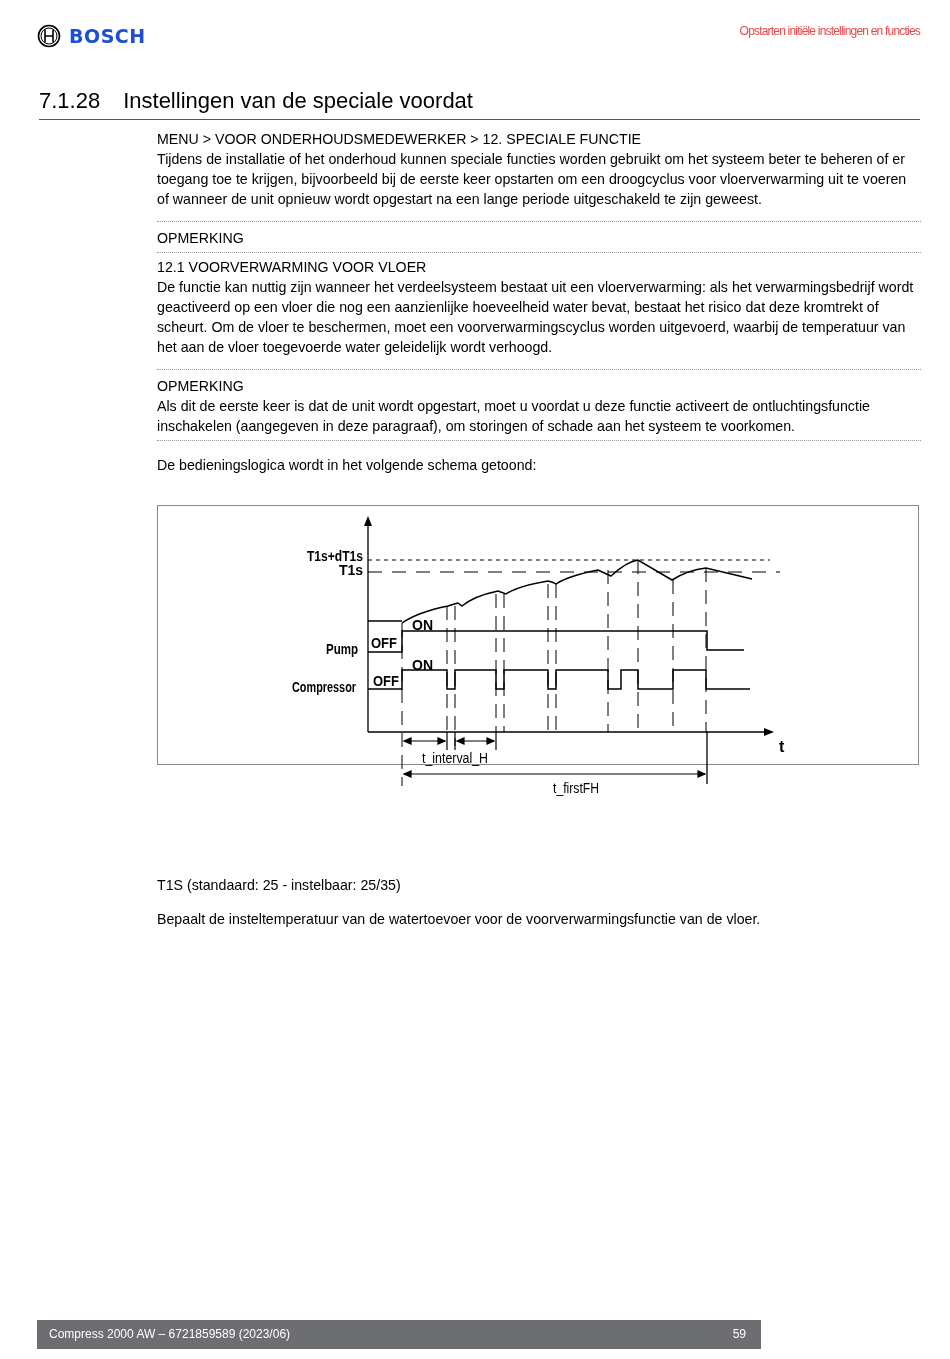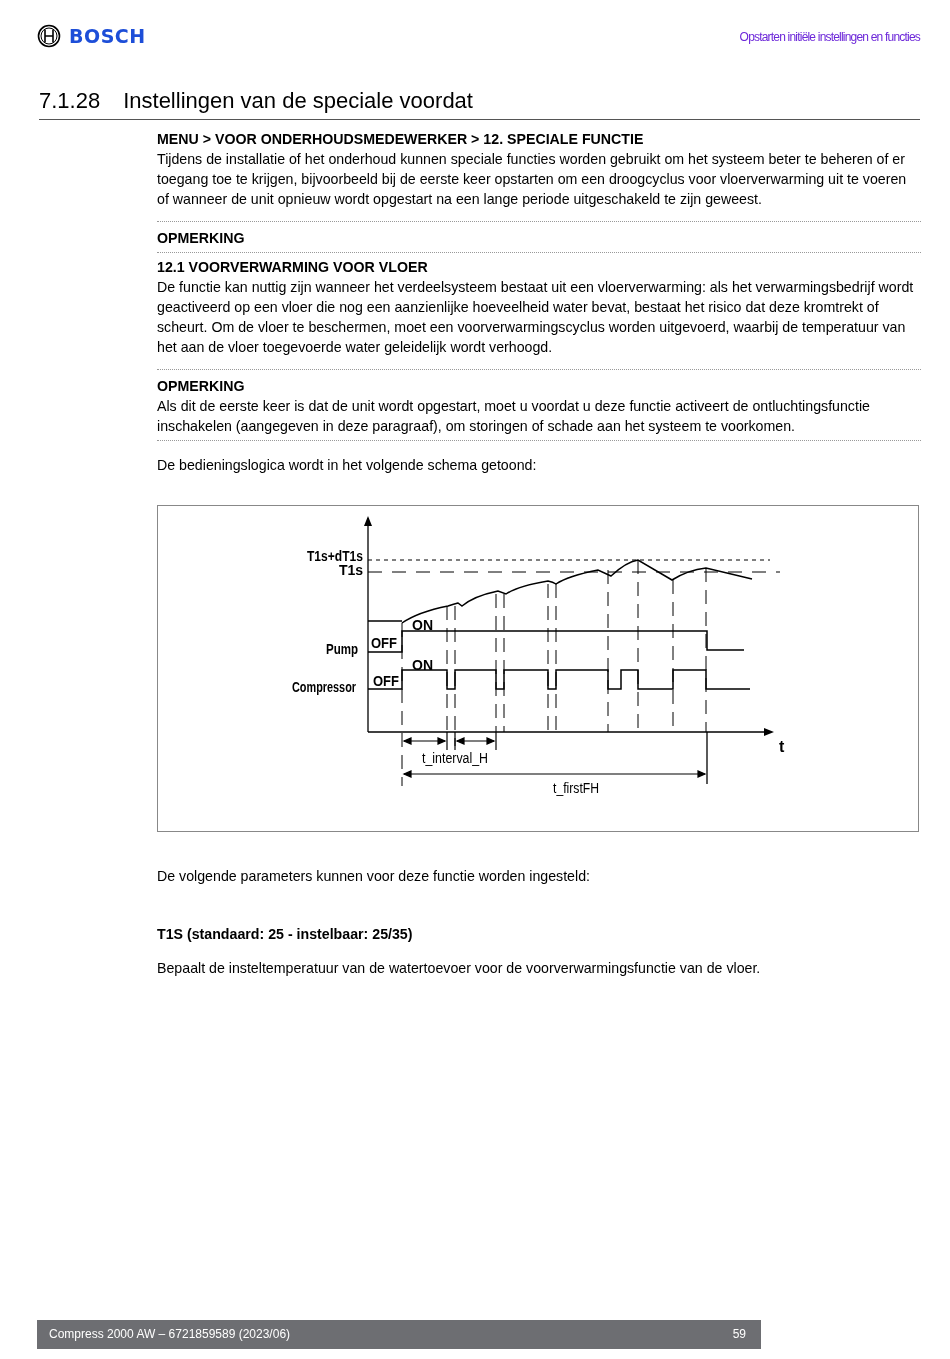--- a/index.html
+++ b/index.html
@@ -1,31 +1,31 @@
 <!DOCTYPE html>
 <html><head>
 <meta charset="utf-8">
 <style>
   html, body { margin: 0; padding: 0; background: #ffffff; }
   body { width: 950px; height: 1359px; position: relative; overflow: hidden;
          font-family: "Liberation Sans", sans-serif; color: #000; }
   .brand { position: absolute; left: 37px; top: 24px; display: flex; align-items: center; gap: 8px; }
   .brand-logo { width: 24px; height: 24px; }
   .brand-name { font-family: "DejaVu Sans", sans-serif; font-weight: bold; font-size: 19px; letter-spacing: 0.5px; color: #1d4ed8; }
-  .header-right { position: absolute; right: 30px; top: 30px; font-size: 12px; letter-spacing: -0.8px; color: #6d28d9; }
+  .header-right { position: absolute; right: 30px; top: 24px; font-size: 12px; letter-spacing: -0.8px; color: #ef4444; }
   .section-title { position: absolute; left: 39px; top: 88px; font-size: 22px; color: #000; }
   .section-title .num { margin-right: 23px; }
   .title-rule { position: absolute; left: 39px; top: 119px; width: 881px; height: 1px; background: #555; }
   .content { position: absolute; left: 157px; top: 129px; width: 764px; font-size: 14.2px; line-height: 20px; }
   .content p { margin: 0; }
-  .bold { font-weight: bold; }
+  .bold { font-weight: normal; }
   .dotted { border-top: 1px dotted #999; height: 0; }
   .gap-s { height: 6px; }
   .gap-m { height: 12px; }
-  .diagram-box { position: absolute; left: 157px; top: 505px; width: 762px; height: 327px; border: 1px solid #888; box-sizing: border-box; text-align: center; }
+  .diagram-box { position: absolute; left: 157px; top: 505px; width: 762px; height: 260px; border: 1px solid #888; box-sizing: border-box; text-align: center; }
   .diagram-box svg { position: absolute; left: 0; top: 0; }
   .dtext { font-family: "Liberation Sans Narrow", "Liberation Sans", sans-serif; font-size: 14px; font-weight: bold; }
   .after { position: absolute; left: 157px; top: 852px; width: 764px; font-size: 14.2px; line-height: 20px; }
   .footer { position: absolute; left: 37px; top: 1320px; width: 724px; height: 29px; background: #6d6e72; color: #fff; font-size: 12px; }
   .footer-left { position: absolute; left: 12px; top: 7px; }
   .footer-right { position: absolute; right: 15px; top: 7px; }
 </style>
 </head>
 <body>
 
@@ -126,21 +126,20 @@
 
     <g stroke="#000" stroke-width="1.2" fill="#000">
       <line x1="246" y1="268" x2="547" y2="268"></line>
       <polygon points="246,268 253,265 253,271"></polygon>
       <polygon points="547,268 540,265 540,271"></polygon>
     </g>
   </svg>
 </div>
 
 <div class="after">
-  <p>De volgende parameters kunnen voor deze functie worden ingesteld:</p>
   <div style="height:9px"></div>
   <p class="bold">T1S (standaard: 25 - instelbaar: 25/35)</p>
   <p>Bepaalt de insteltemperatuur van de watertoevoer voor de voorverwarmingsfunctie van de vloer.</p>
 </div>
 
 <div class="footer">
   <span class="footer-left">Compress 2000 AW – 6721859589 (2023/06)</span>
   <span class="footer-right">59</span>
 </div>
 

